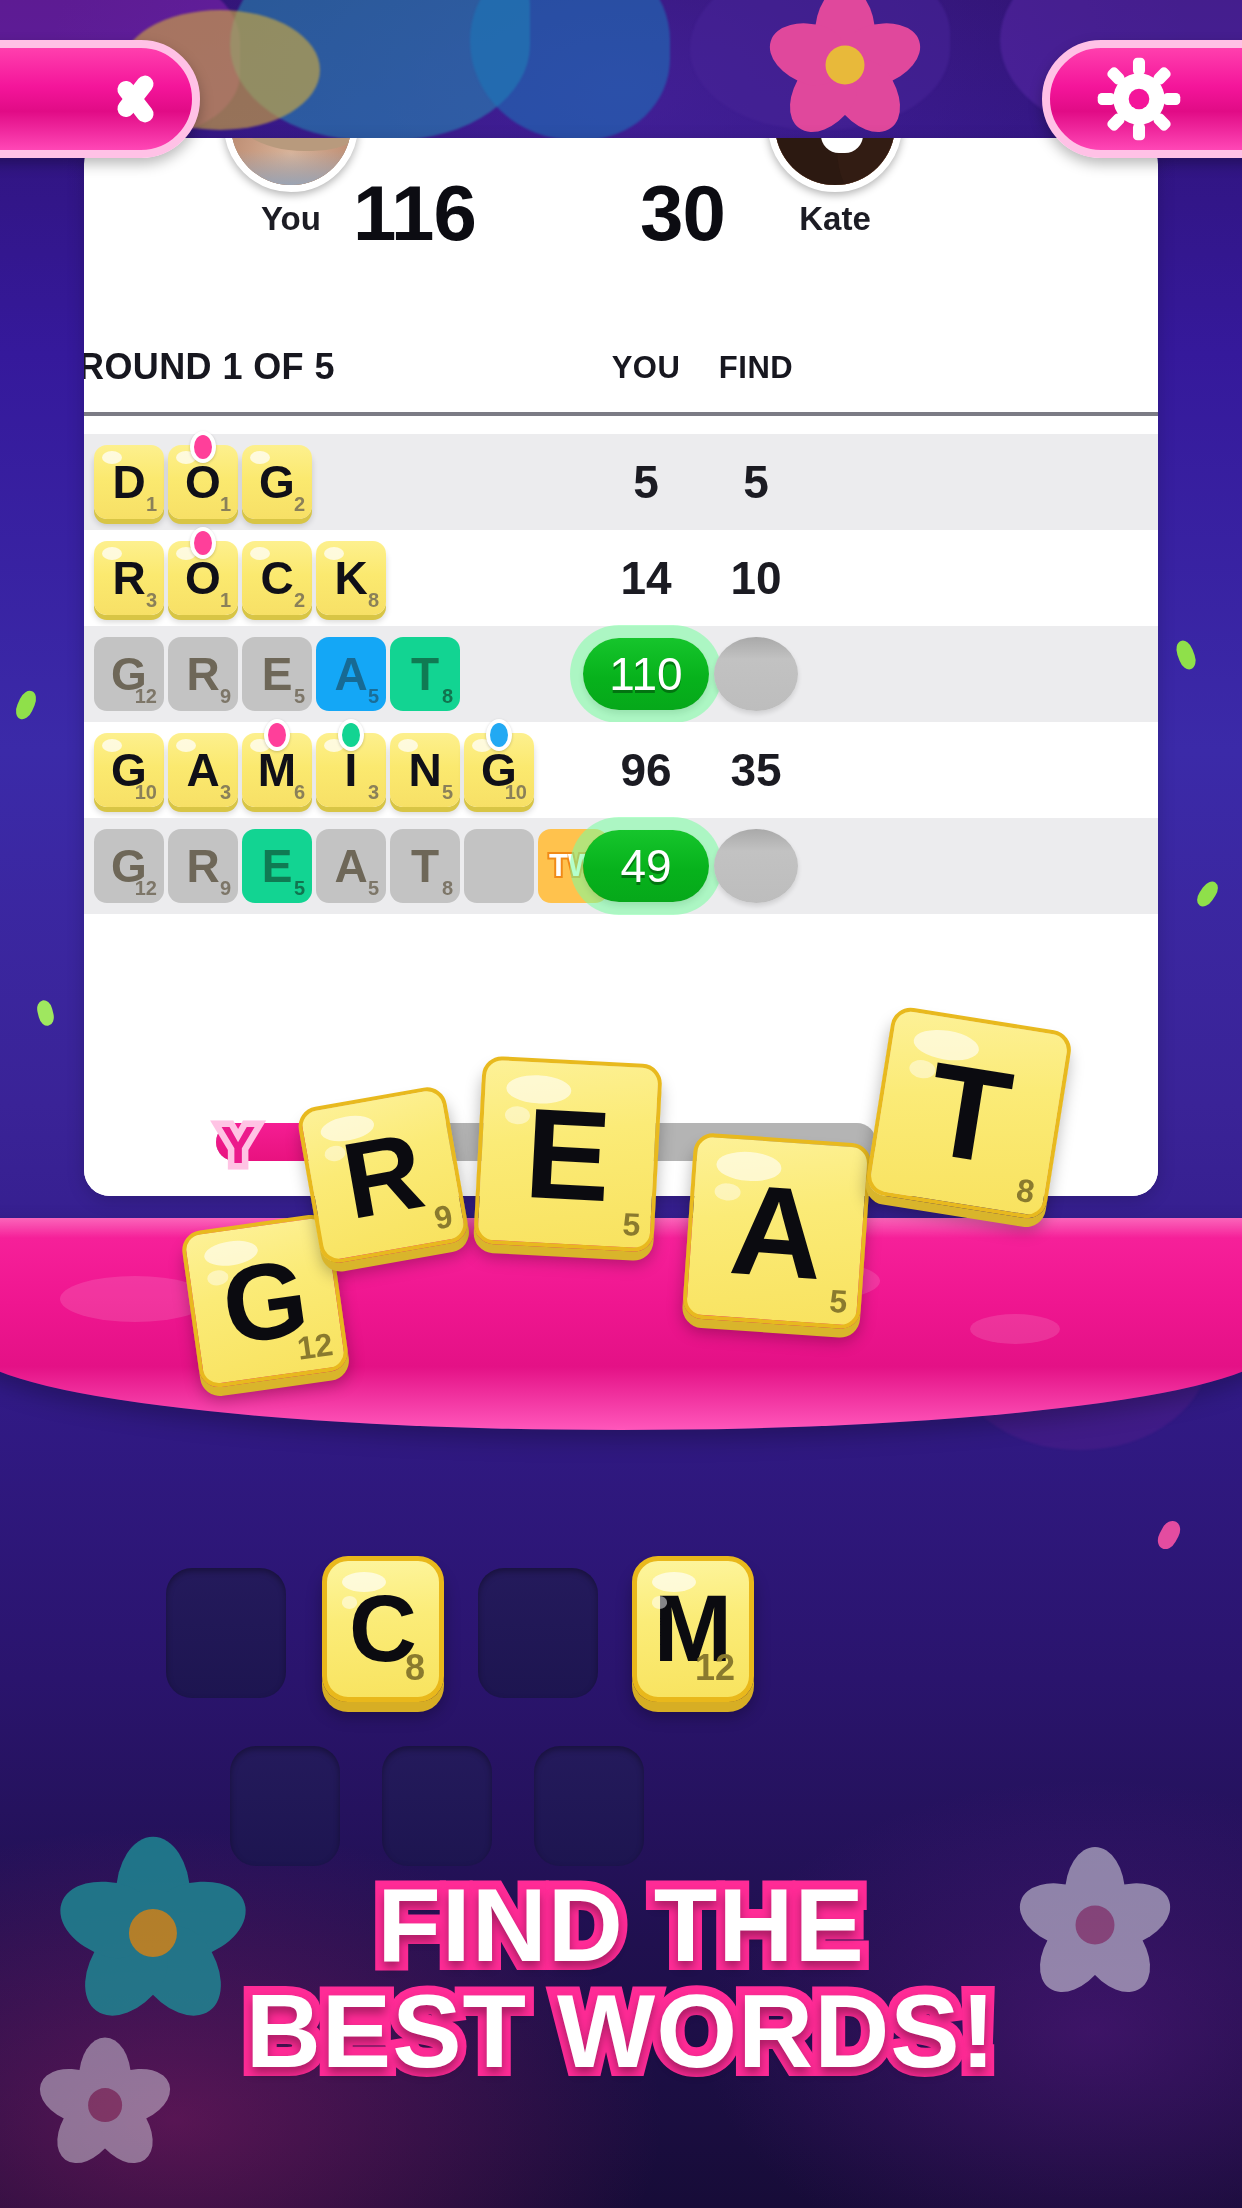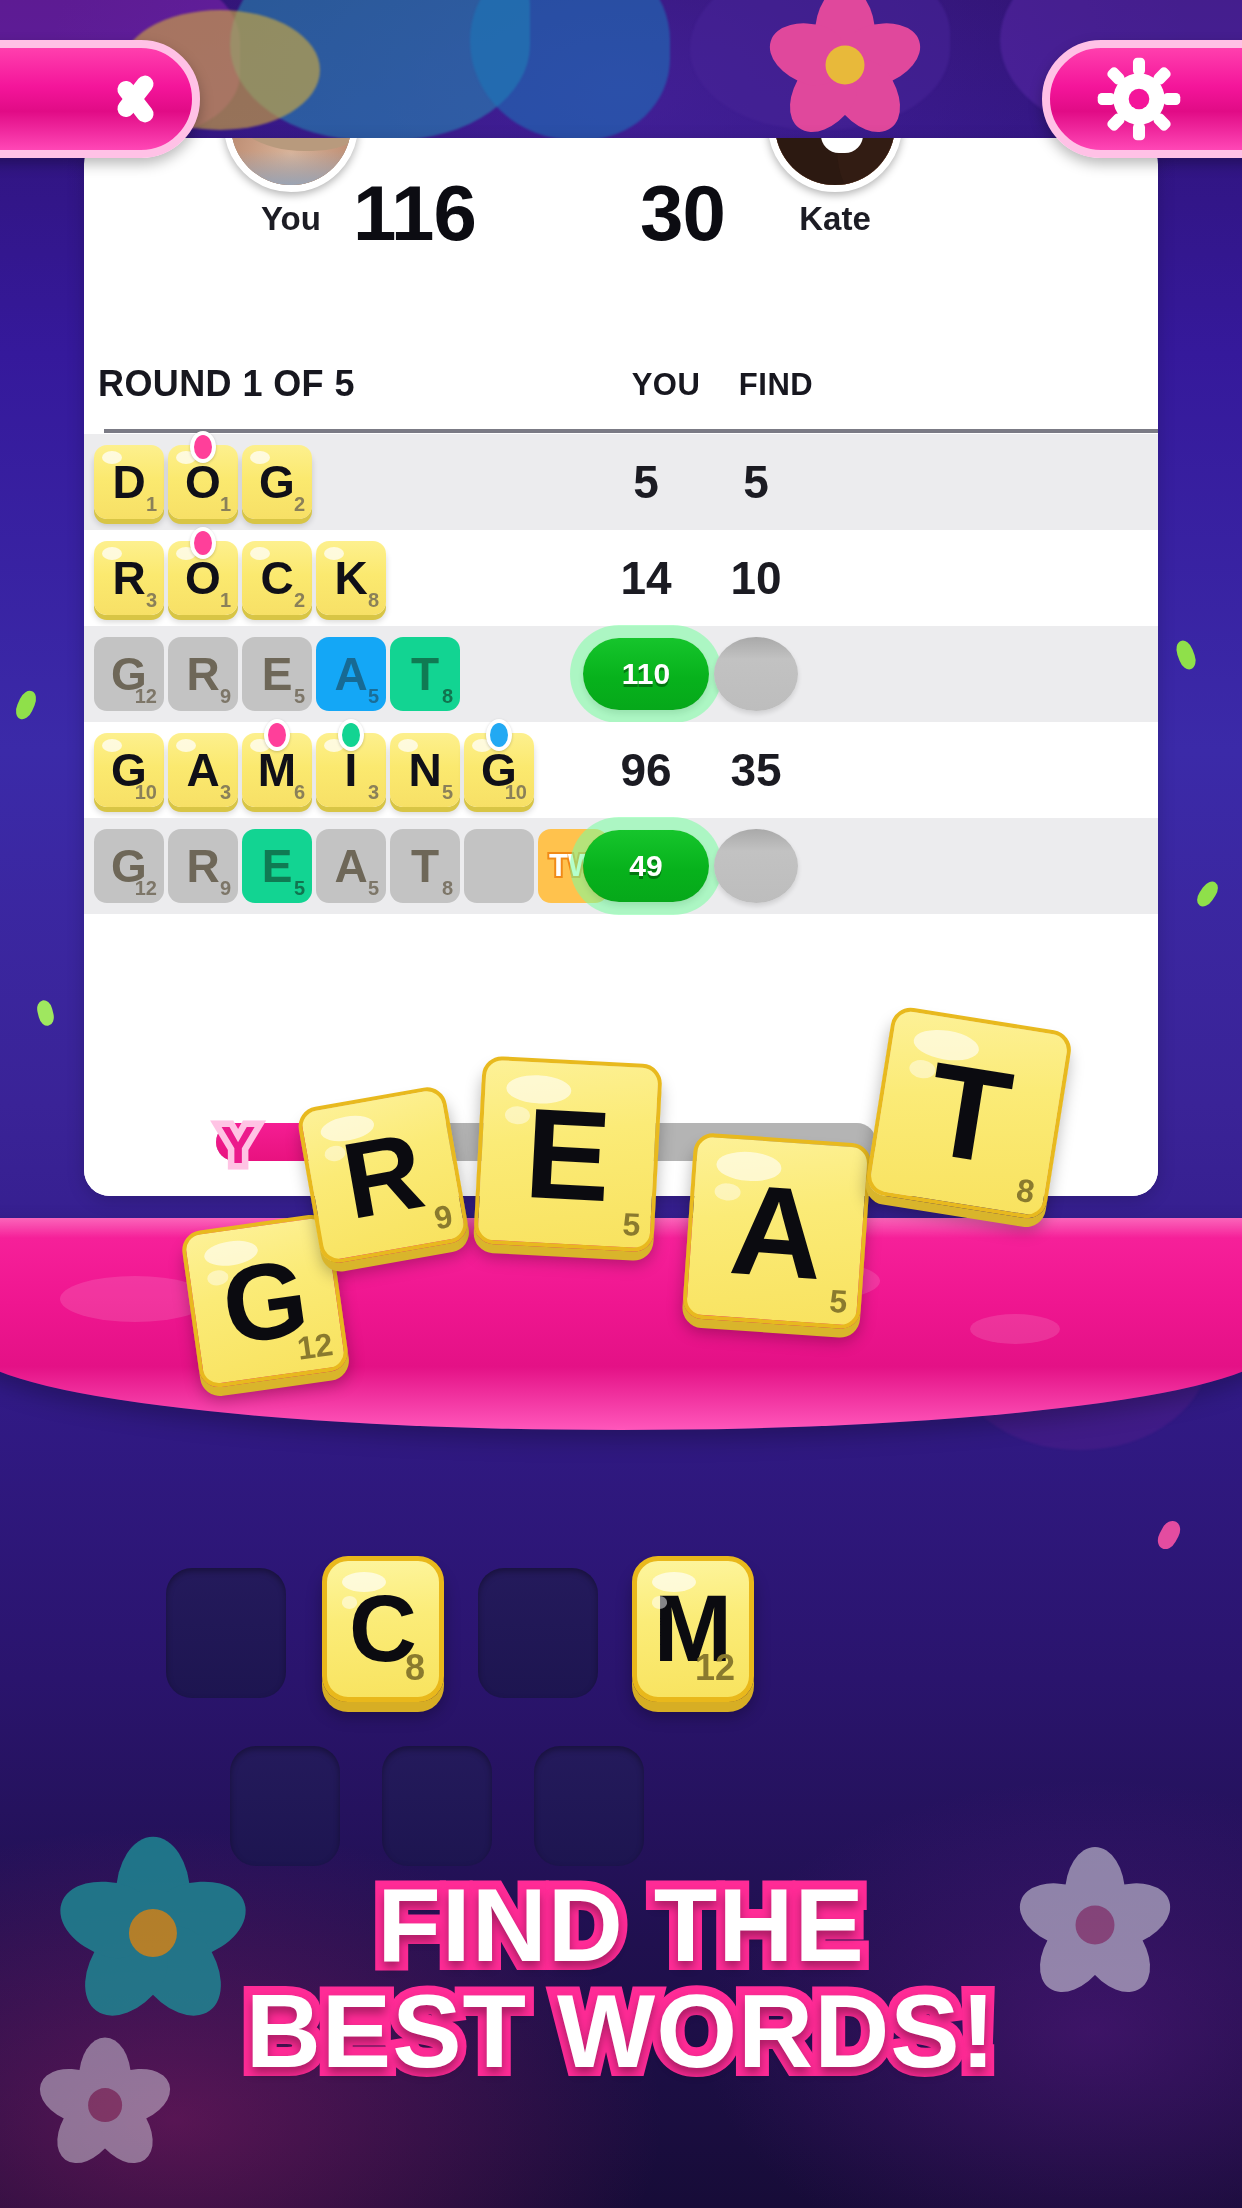--- a/index.html
+++ b/index.html
@@ -68,23 +68,22 @@
   .face{ position:absolute; inset:0; }
   .nm{ position:absolute; top:62px; width:160px; text-align:center;
        font-size:33px; font-weight:700; color:#1c1c24; }
   #name-you{ left:127px; }
   #name-kate{ left:671px; }
   .bigscore{ position:absolute; top:30px; font-size:78px; font-weight:800; color:#0c0c12; letter-spacing:-1px; }
   #score-you{ left:269px; }
   #score-kate{ left:556px; }
 
   #roundrow{
-    position:absolute; left:0; top:199px; width:100%; height:96px;
+    position:absolute; left:0; top:182px; width:100%; height:96px;
     border-bottom:4px solid #7b7b85;
-    margin-left:20px;
   }
   #round-label{ position:absolute; left:-6px; top:26px; width:100%;
     font-size:36px; font-weight:700; color:#17171f; letter-spacing:.4px; padding-left:0; }
   .colhdr{ position:absolute; top:30px; font-size:31px; font-weight:700; color:#17171f; letter-spacing:.5px; text-align:center; width:140px; }
   #hdr-you{ left:492px; }
   #hdr-them{ left:602px; }
 
   #rows{ position:absolute; left:0; top:296px; width:100%; }
   .wrow{ position:relative; height:96px; display:flex; align-items:center; }
   .wrow.odd{ background:#ececee; }
@@ -128,21 +127,21 @@
 
   .sc{ position:absolute; top:0; height:96px; width:140px; display:flex; align-items:center; justify-content:center;
     font-size:46px; font-weight:700; color:#1b1b22; }
   .sc.you{ left:492px; }
   .sc.them{ left:602px; }
 
   .pill{
     width:126px; height:72px; border-radius:40px;
     background:linear-gradient(180deg,#16c52c 0%,#07b21c 55%,#06a81a 100%);
     display:flex; align-items:center; justify-content:center;
-    color:#fff; font-size:30px; font-weight:700;
+    color:#fff; font-size:46px; font-weight:400;
     text-shadow:0 3px 0 rgba(0,70,10,.55);
     box-shadow:0 0 0 13px rgba(120,255,160,.55), 0 4px 6px rgba(0,0,0,.18);
   }
   .greydot{
     width:84px; height:74px; border-radius:50%;
     background:linear-gradient(180deg,#a9a9a9 0%,#c2c2c2 30%,#bdbdbd 100%);
     box-shadow:0 3px 5px rgba(0,0,0,.12);
   }
 
   

